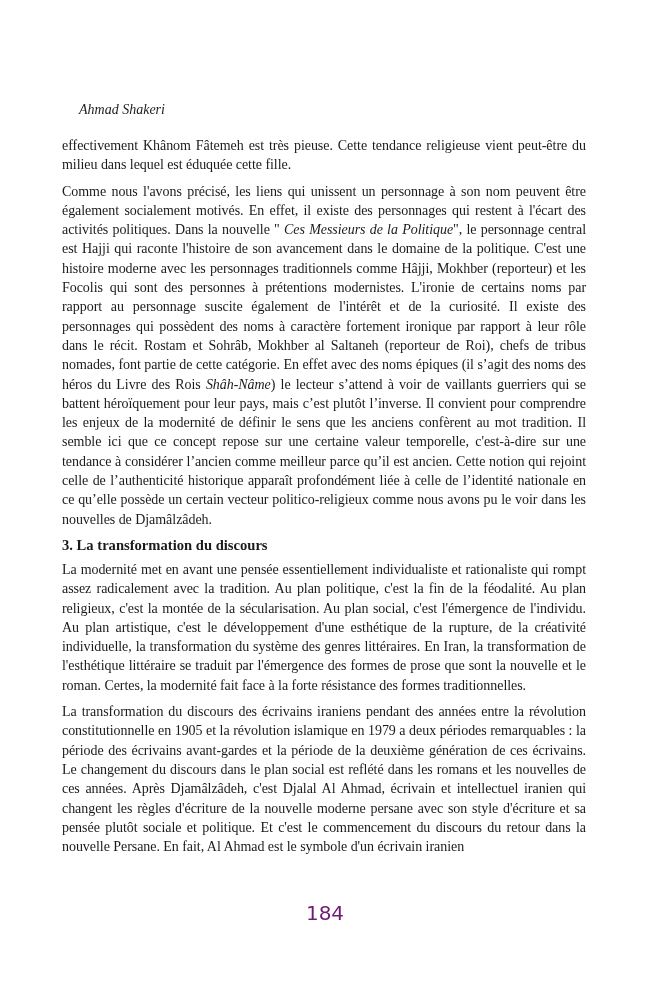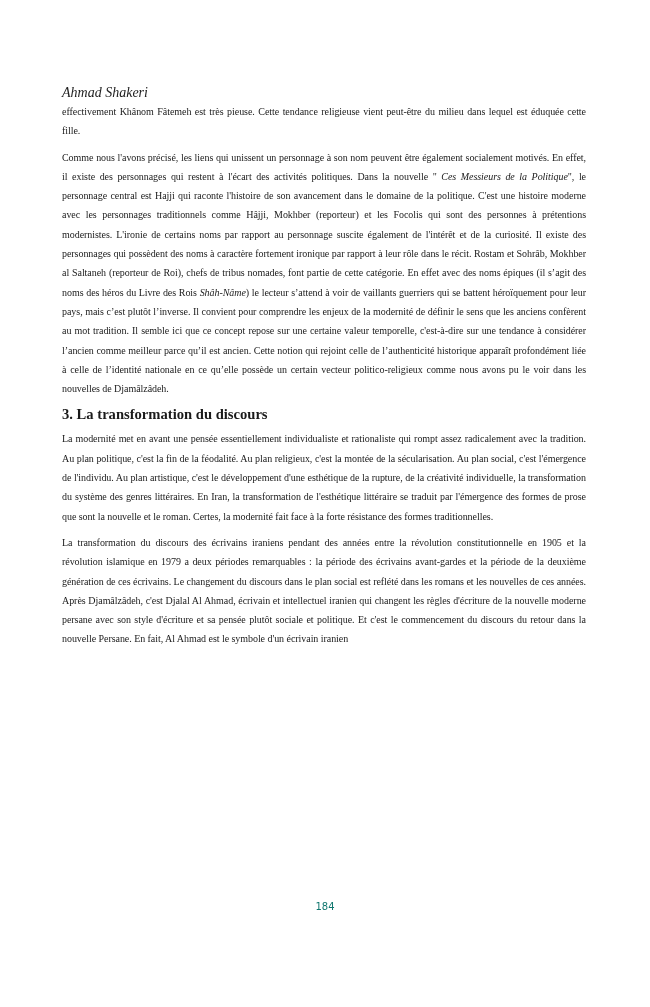--- a/index.html
+++ b/index.html
@@ -18,48 +18,48 @@
     .page {
       position: absolute;
       left: 62px;
       top: 84px;
       width: 524px;
     }
     .running-head {
       font-style: italic;
       font-size: 14px;
       line-height: 18px;
-      margin: 0;
+      margin: 17px;
       color: #222;
     }
     p.body {
       margin: 0 0 7px 0;
-      font-size: 10px;
+      font-size: 14px;
       line-height: 19.3px;
       text-align: justify;
       letter-spacing: -0.05px;
     }
     p.body.first {
       margin-top: 0;
     }
     h3.section {
       margin: 2px 0 5px 0;
       font-size: 14.6px;
       line-height: 19px;
       font-weight: bold;
     }
     .page-number {
       position: absolute;
       top: 901px;
       left: 0;
       width: 650px;
       text-align: center;
       font-family: "DejaVu Sans", sans-serif;
-      font-size: 10px;
-      color: #0f766e;
+      font-size: 20px;
+      color: #701a75;
     }
     em { }
   </style>
 </head>
 <body>
 
 <div class="page">
   <div class="running-head">Ahmad Shakeri</div>
 
   <p class="body first">effectivement Khânom Fâtemeh est très pieuse. Cette tendance religieuse vient peut-être du milieu dans lequel est éduquée cette fille.</p>

